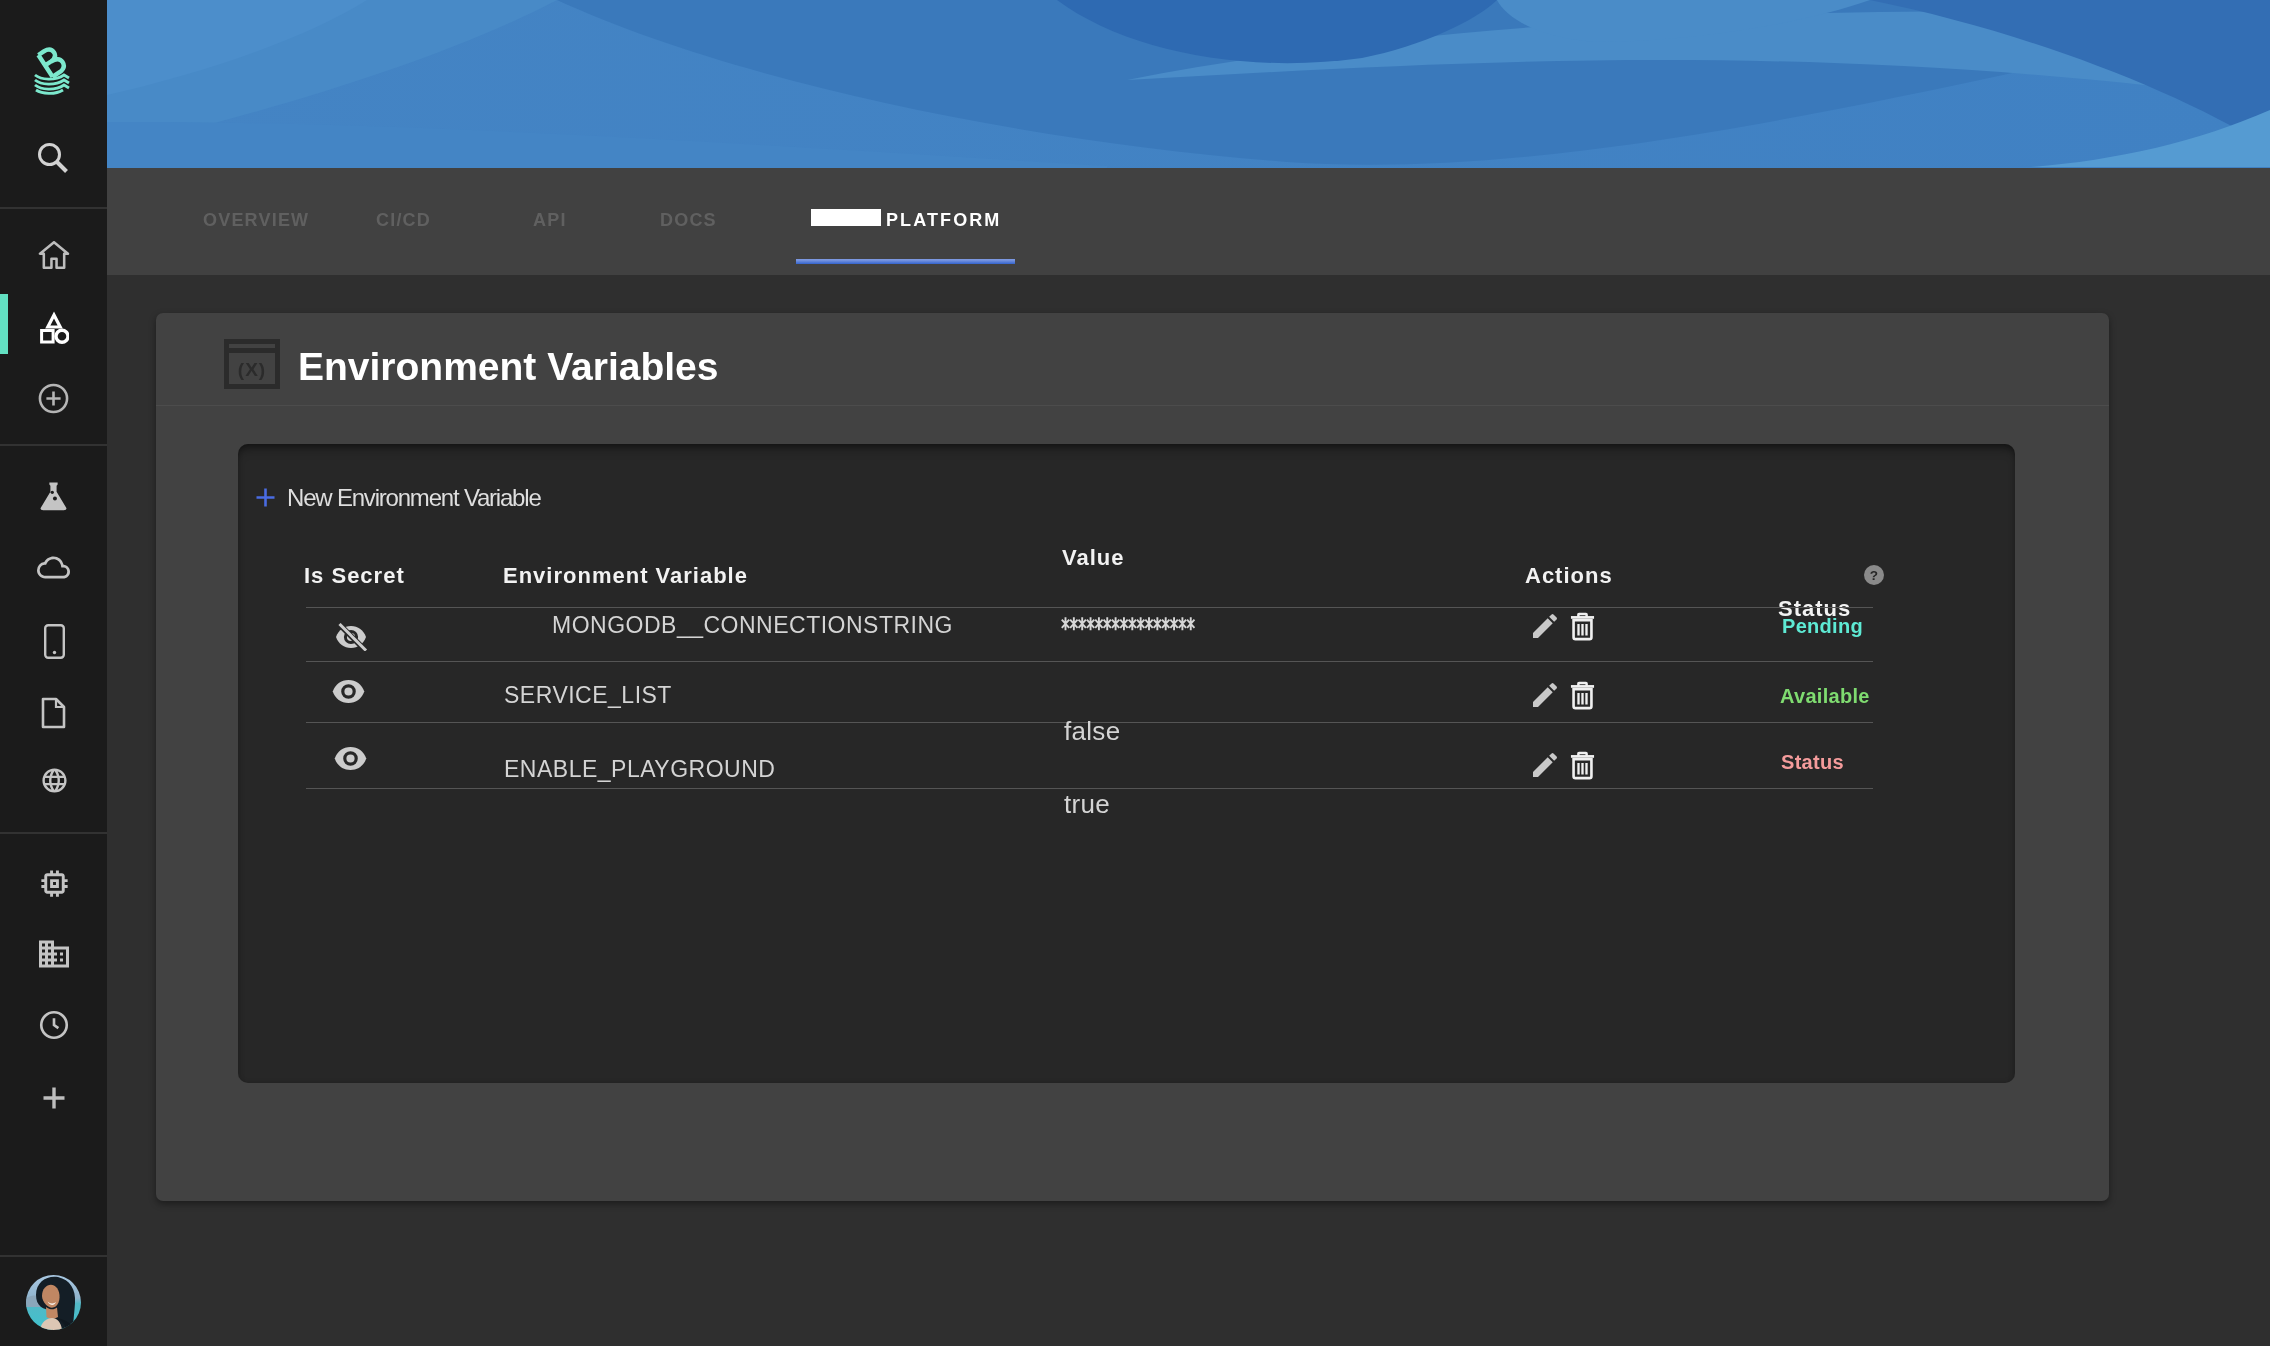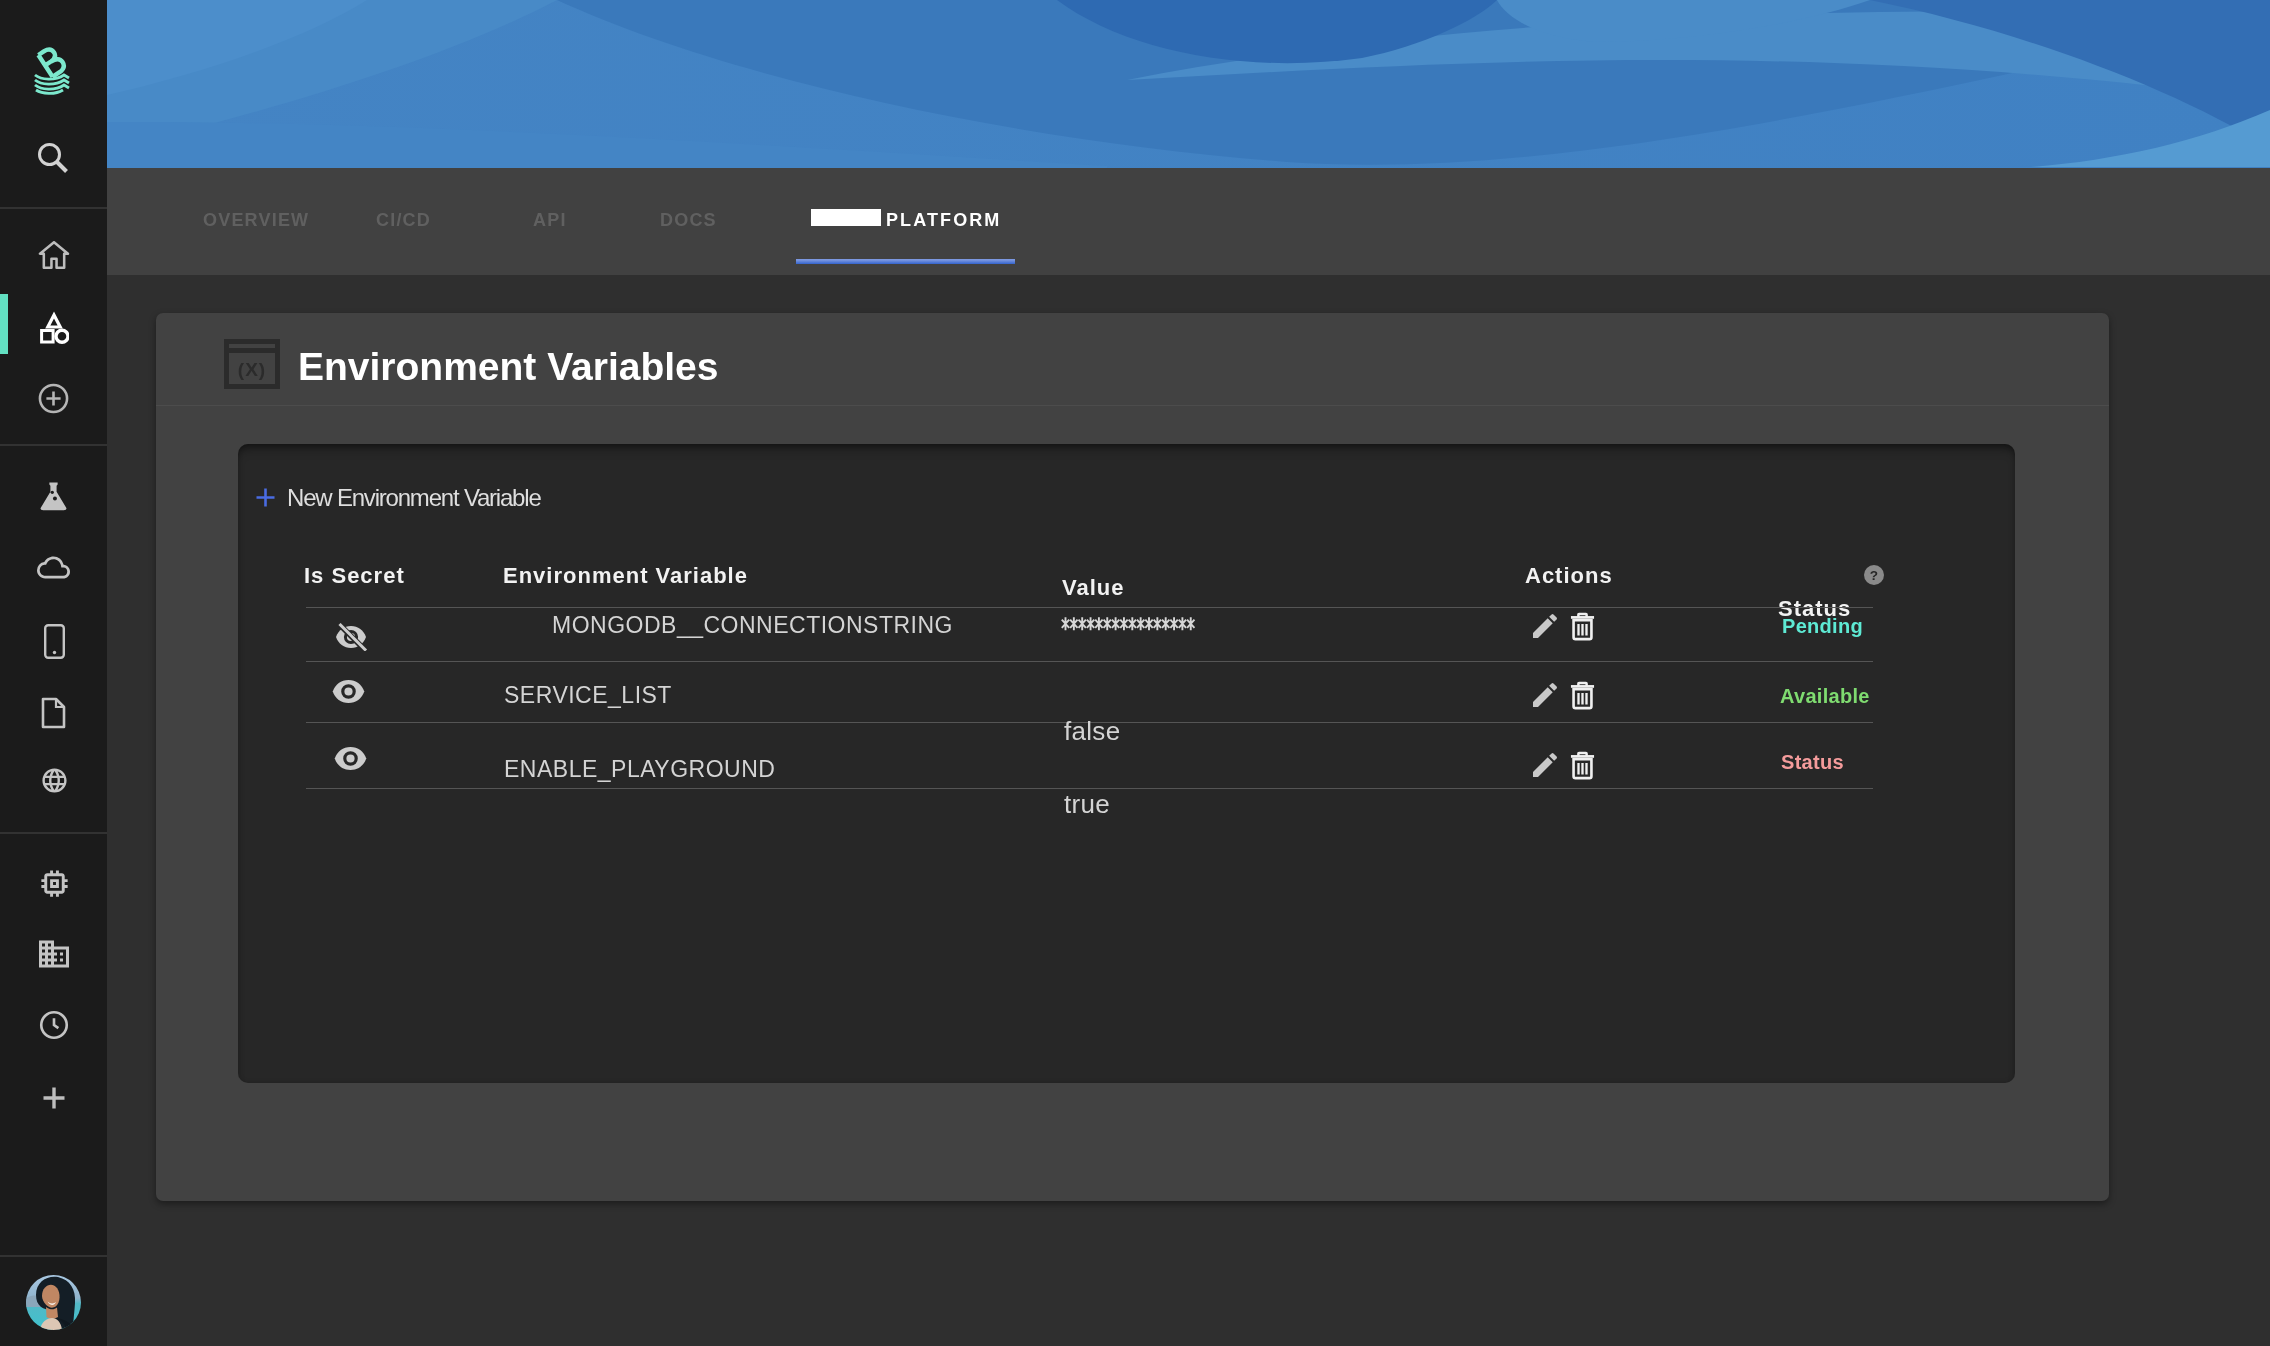--- a/index.html
+++ b/index.html
@@ -70,21 +70,21 @@
     </div>
 
     <div class="panel">
       <svg class="icon" style="left:17px; top:43px;" width="21" height="21" viewBox="0 0 21 21">
         <path d="M10.5 1.5 V19.5 M1.5 10.5 H19.5" stroke="#4a6ce2" stroke-width="2.6"></path>
       </svg>
       <div class="newvar">New Environment Variable</div>
 
       <div class="th" style="left:66px; top:121px;">Is Secret</div>
       <div class="th" style="left:265px; top:121px;">Environment Variable</div>
-      <div class="th" style="left:824px; top:133px;">Value</div>
+      <div class="th" style="left:824px; top:103px;">Value</div>
       <div class="th" style="left:1287px; top:121px;">Actions</div>
       <div class="th" style="left:1540px; top:121px;margin-top:33px;">Status</div>
       <svg class="icon" style="left:1626px; top:121px;" width="20" height="20" viewBox="0 0 22 22">
         <circle cx="11" cy="11" r="11" fill="#8a8a8a"></circle>
         <text x="11" y="16.5" font-size="15" font-weight="bold" fill="#272727" text-anchor="middle" font-family="Liberation Sans, sans-serif">?</text>
       </svg>
 
       <div class="hline" style="top:163px;"></div>
       <div class="hline" style="top:217px;"></div>
       <div class="hline" style="top:278px;"></div>

